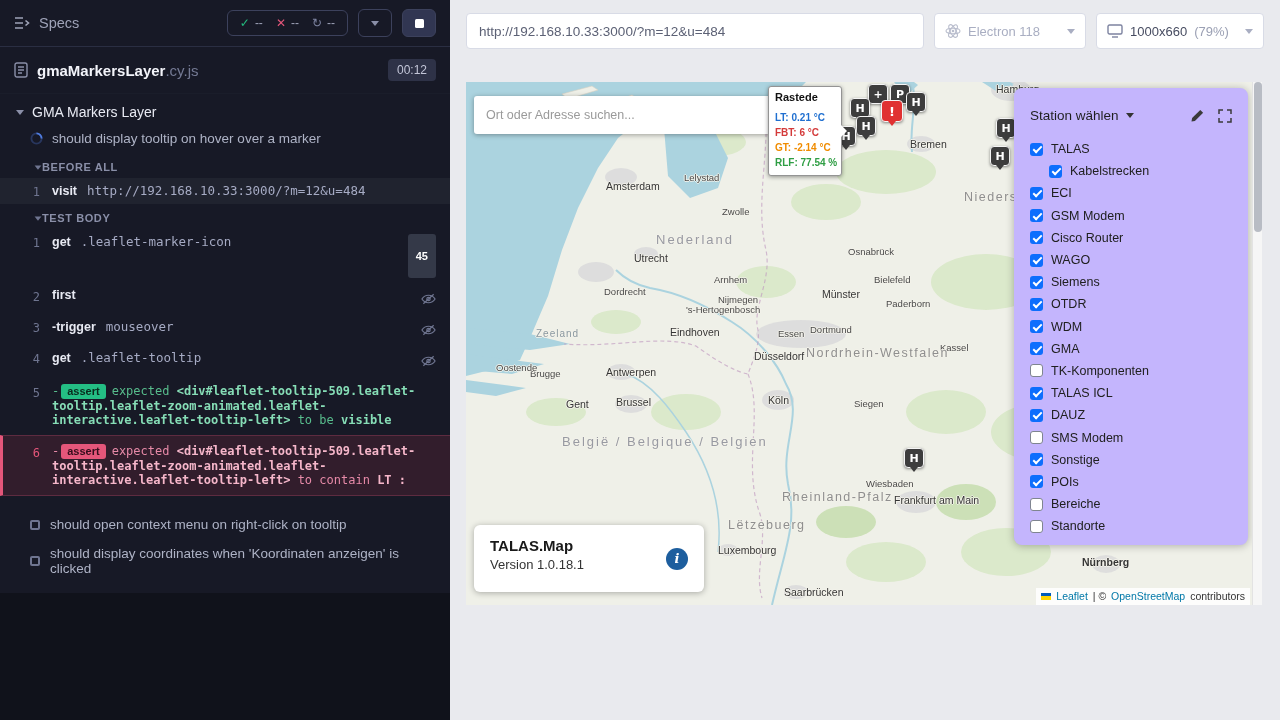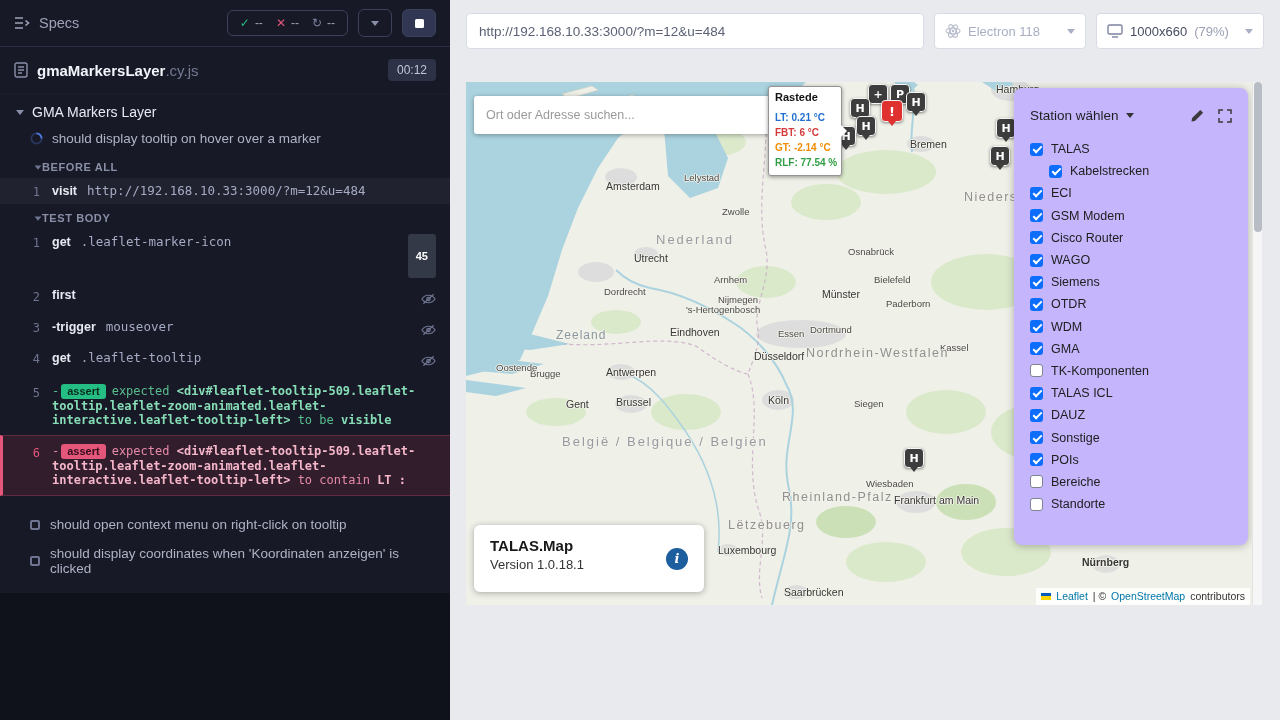--- a/index.html
+++ b/index.html
@@ -70,21 +70,21 @@
 
   .aut-body { position:relative; margin:20px 18px 0 16px; height:523px; flex-shrink:0; }
   .map { position:absolute; inset:0; background:#eff0e8; overflow:hidden; }
   .map svg.base { position:absolute; left:0; top:0; }
 
   .map-label { position:absolute; white-space:nowrap; z-index:2; text-shadow:-1px 0 #f3f2ea,1px 0 #f3f2ea,0 1px #f3f2ea,0 -1px #f3f2ea; }
   .lbl-city { font-size:10.5px; color:#363636; }
   .lbl-town { font-size:9.5px; color:#4a4a4a; }
   .lbl-region { font-size:12.5px; color:#8f8f8f; letter-spacing:1.5px; }
   .lbl-country { font-size:13px; color:#989aa2; letter-spacing:2px; }
-  .lbl-area { font-size:12px; color:#8a98a0; letter-spacing:1px;margin-left:20px; }
+  .lbl-area { font-size:10px; color:#8a98a0; letter-spacing:1px; }
 
   .marker { position:absolute; width:20px; height:20px; background:#3d3d3d; border:1px solid #f5f5f5; border-radius:4px; color:#fff; font:bold 11px "DejaVu Sans", sans-serif; display:flex; align-items:center; justify-content:center; box-shadow:0 1px 3px rgba(0,0,0,.45); z-index:4; cursor:pointer; }
   .marker.alert { background:#e03131; width:22px; height:22px; z-index:5; font-size:13px; }
   .marker.station::after, .marker.alert::after { content:""; position:absolute; left:50%; bottom:-5px; margin-left:-4px; border-left:4px solid transparent; border-right:4px solid transparent; border-top:5px solid #3d3d3d; }
   .marker.alert::after { border-top-color:#e03131; }
 
   .search-box { position:absolute; left:8px; top:14px; width:312px; height:38px; background:#fff; border-radius:3px; box-shadow:0 1px 5px rgba(0,0,0,.35); display:flex; align-items:center; padding:0 12px; z-index:6; }
   .search-box input { border:none; outline:none; width:100%; font-size:12.5px; color:#666; font-family:"Liberation Sans", sans-serif; }
   .search-box input::placeholder { color:#9a9a9a; }
 
@@ -507,20 +507,24 @@
             </div>
             <div class="sp-item">
               <span class="cb on"></span>
               <span>TALAS ICL</span>
             </div>
             <div class="sp-item">
               <span class="cb on"></span>
               <span>DAUZ</span>
             </div>
             <div class="sp-item">
+              <span class="cb off"></span>
+              <span>SMS Modem</span>
+            </div>
+            <div class="sp-item">
               <span class="cb on"></span>
               <span>Sonstige</span>
             </div>
             <div class="sp-item">
               <span class="cb on"></span>
               <span>POIs</span>
             </div>
             <div class="sp-item">
               <span class="cb off"></span>
               <span>Bereiche</span>

